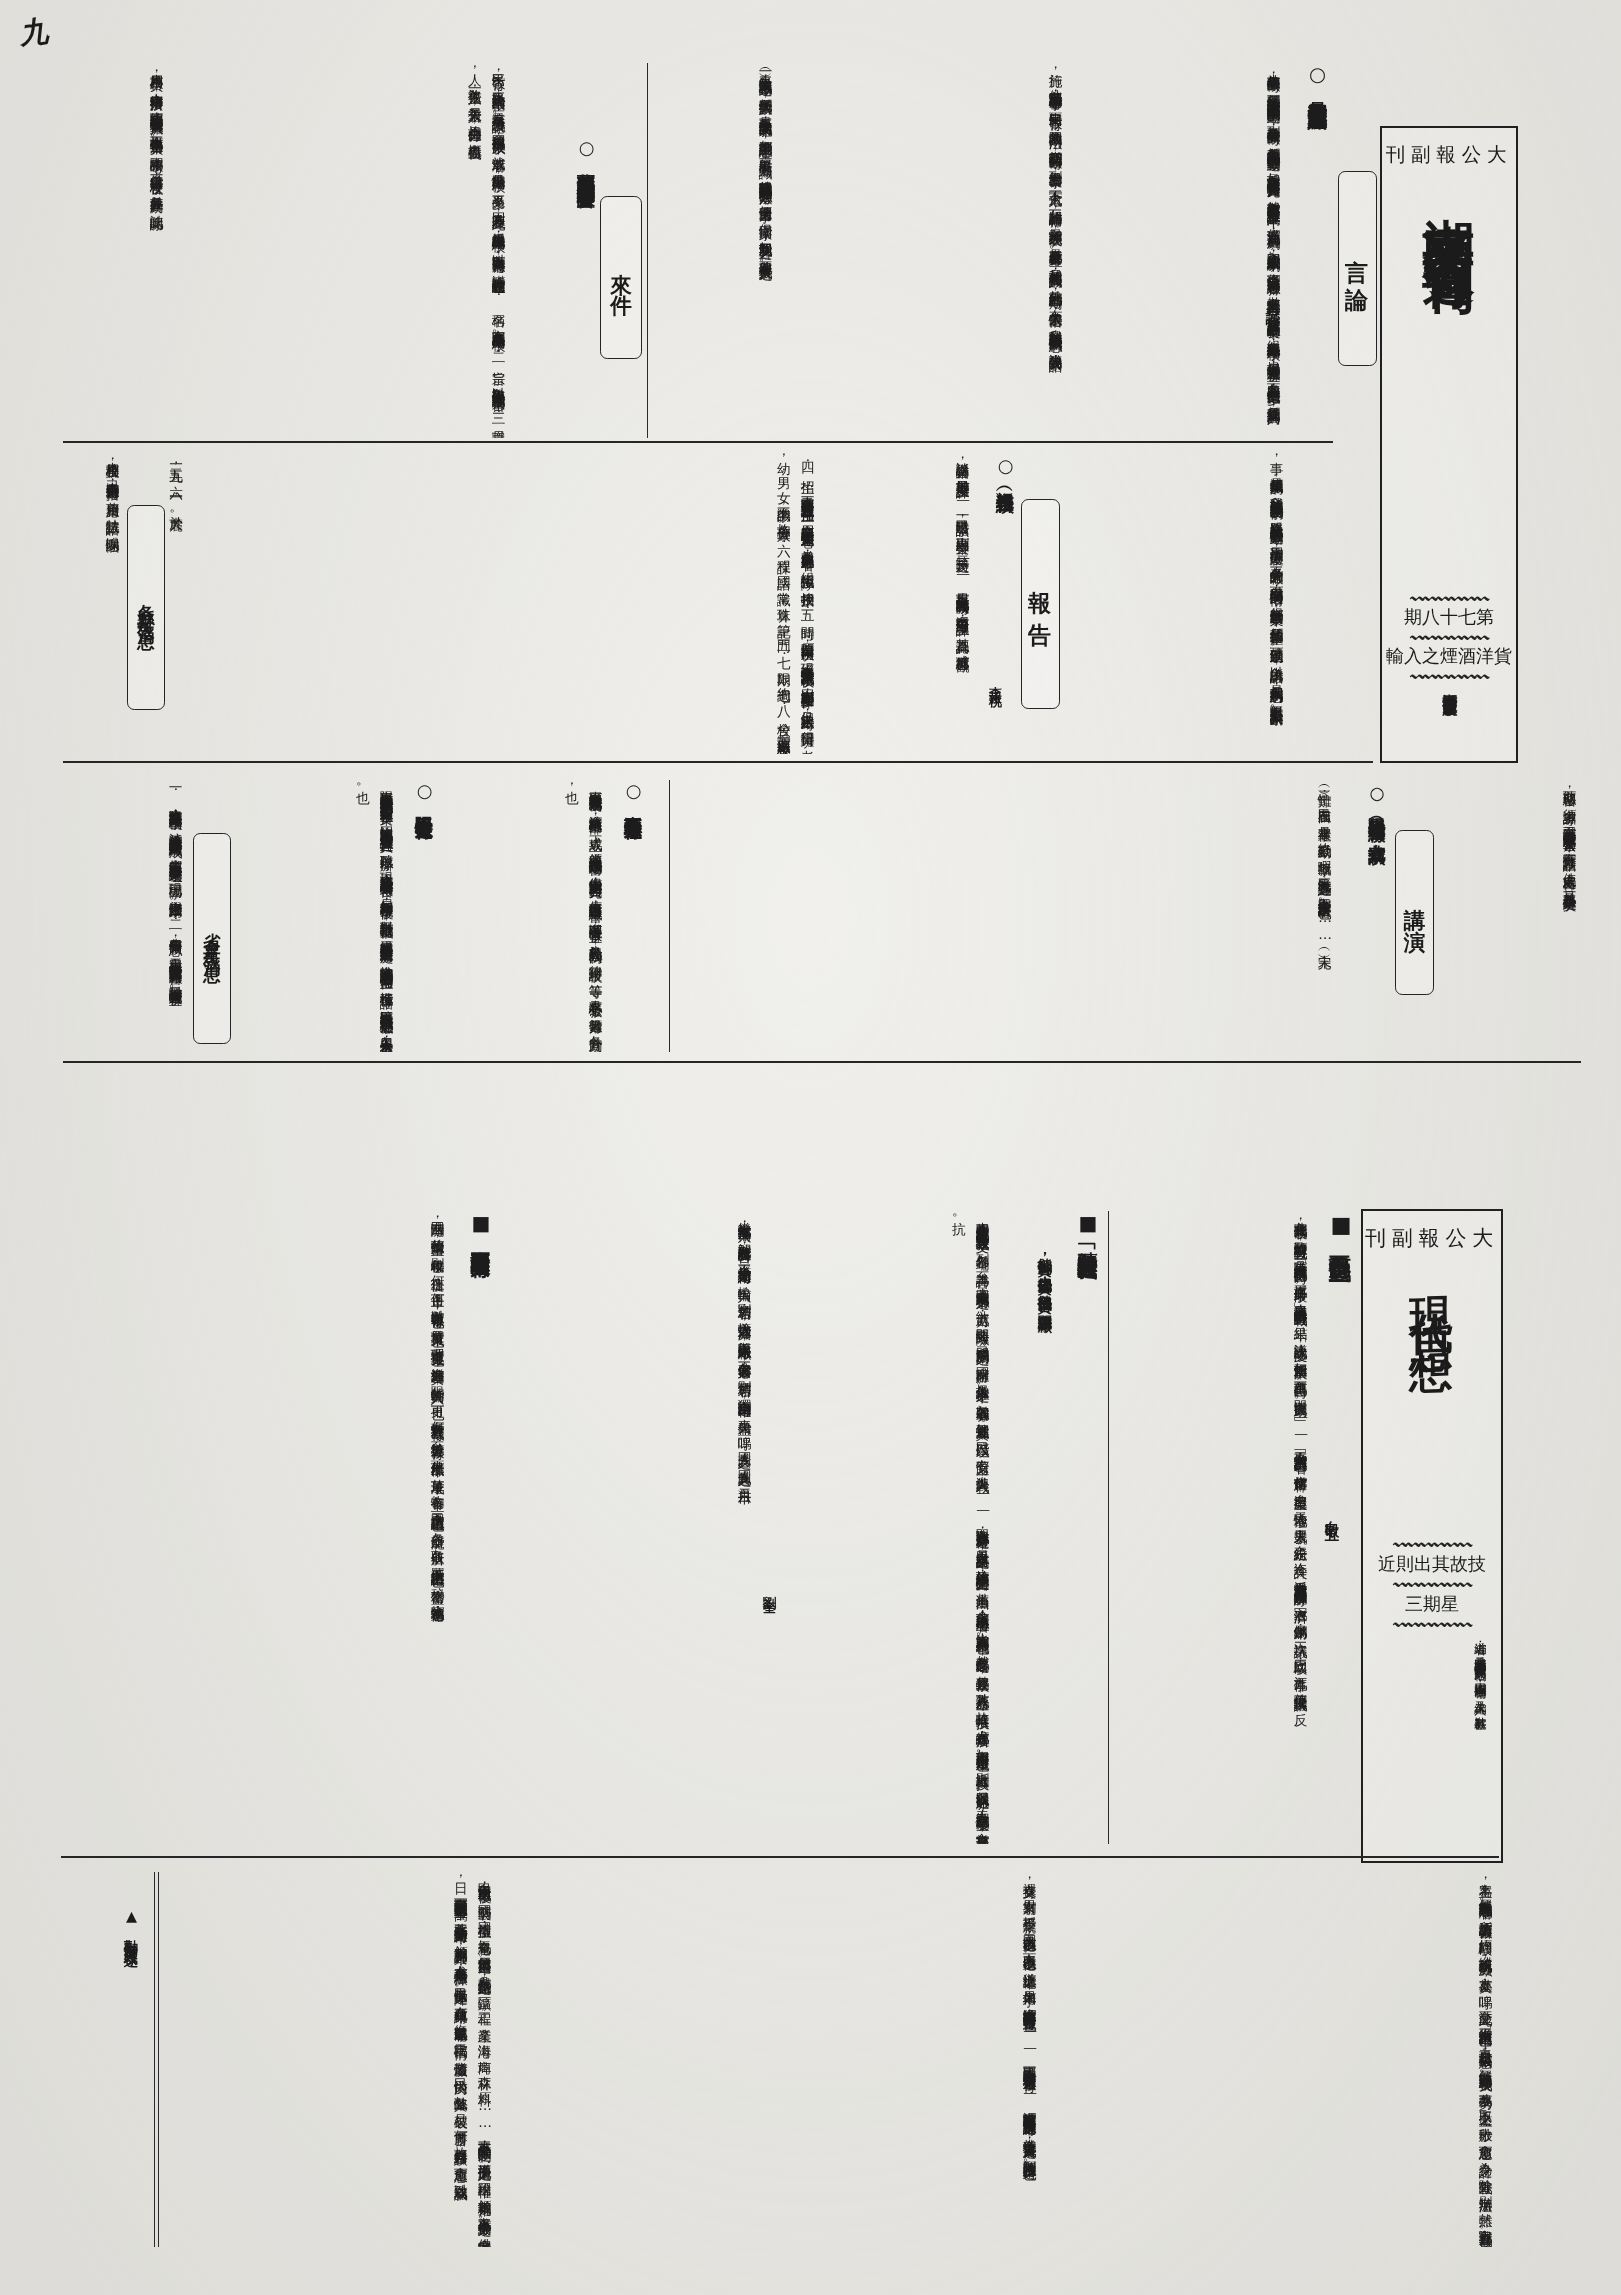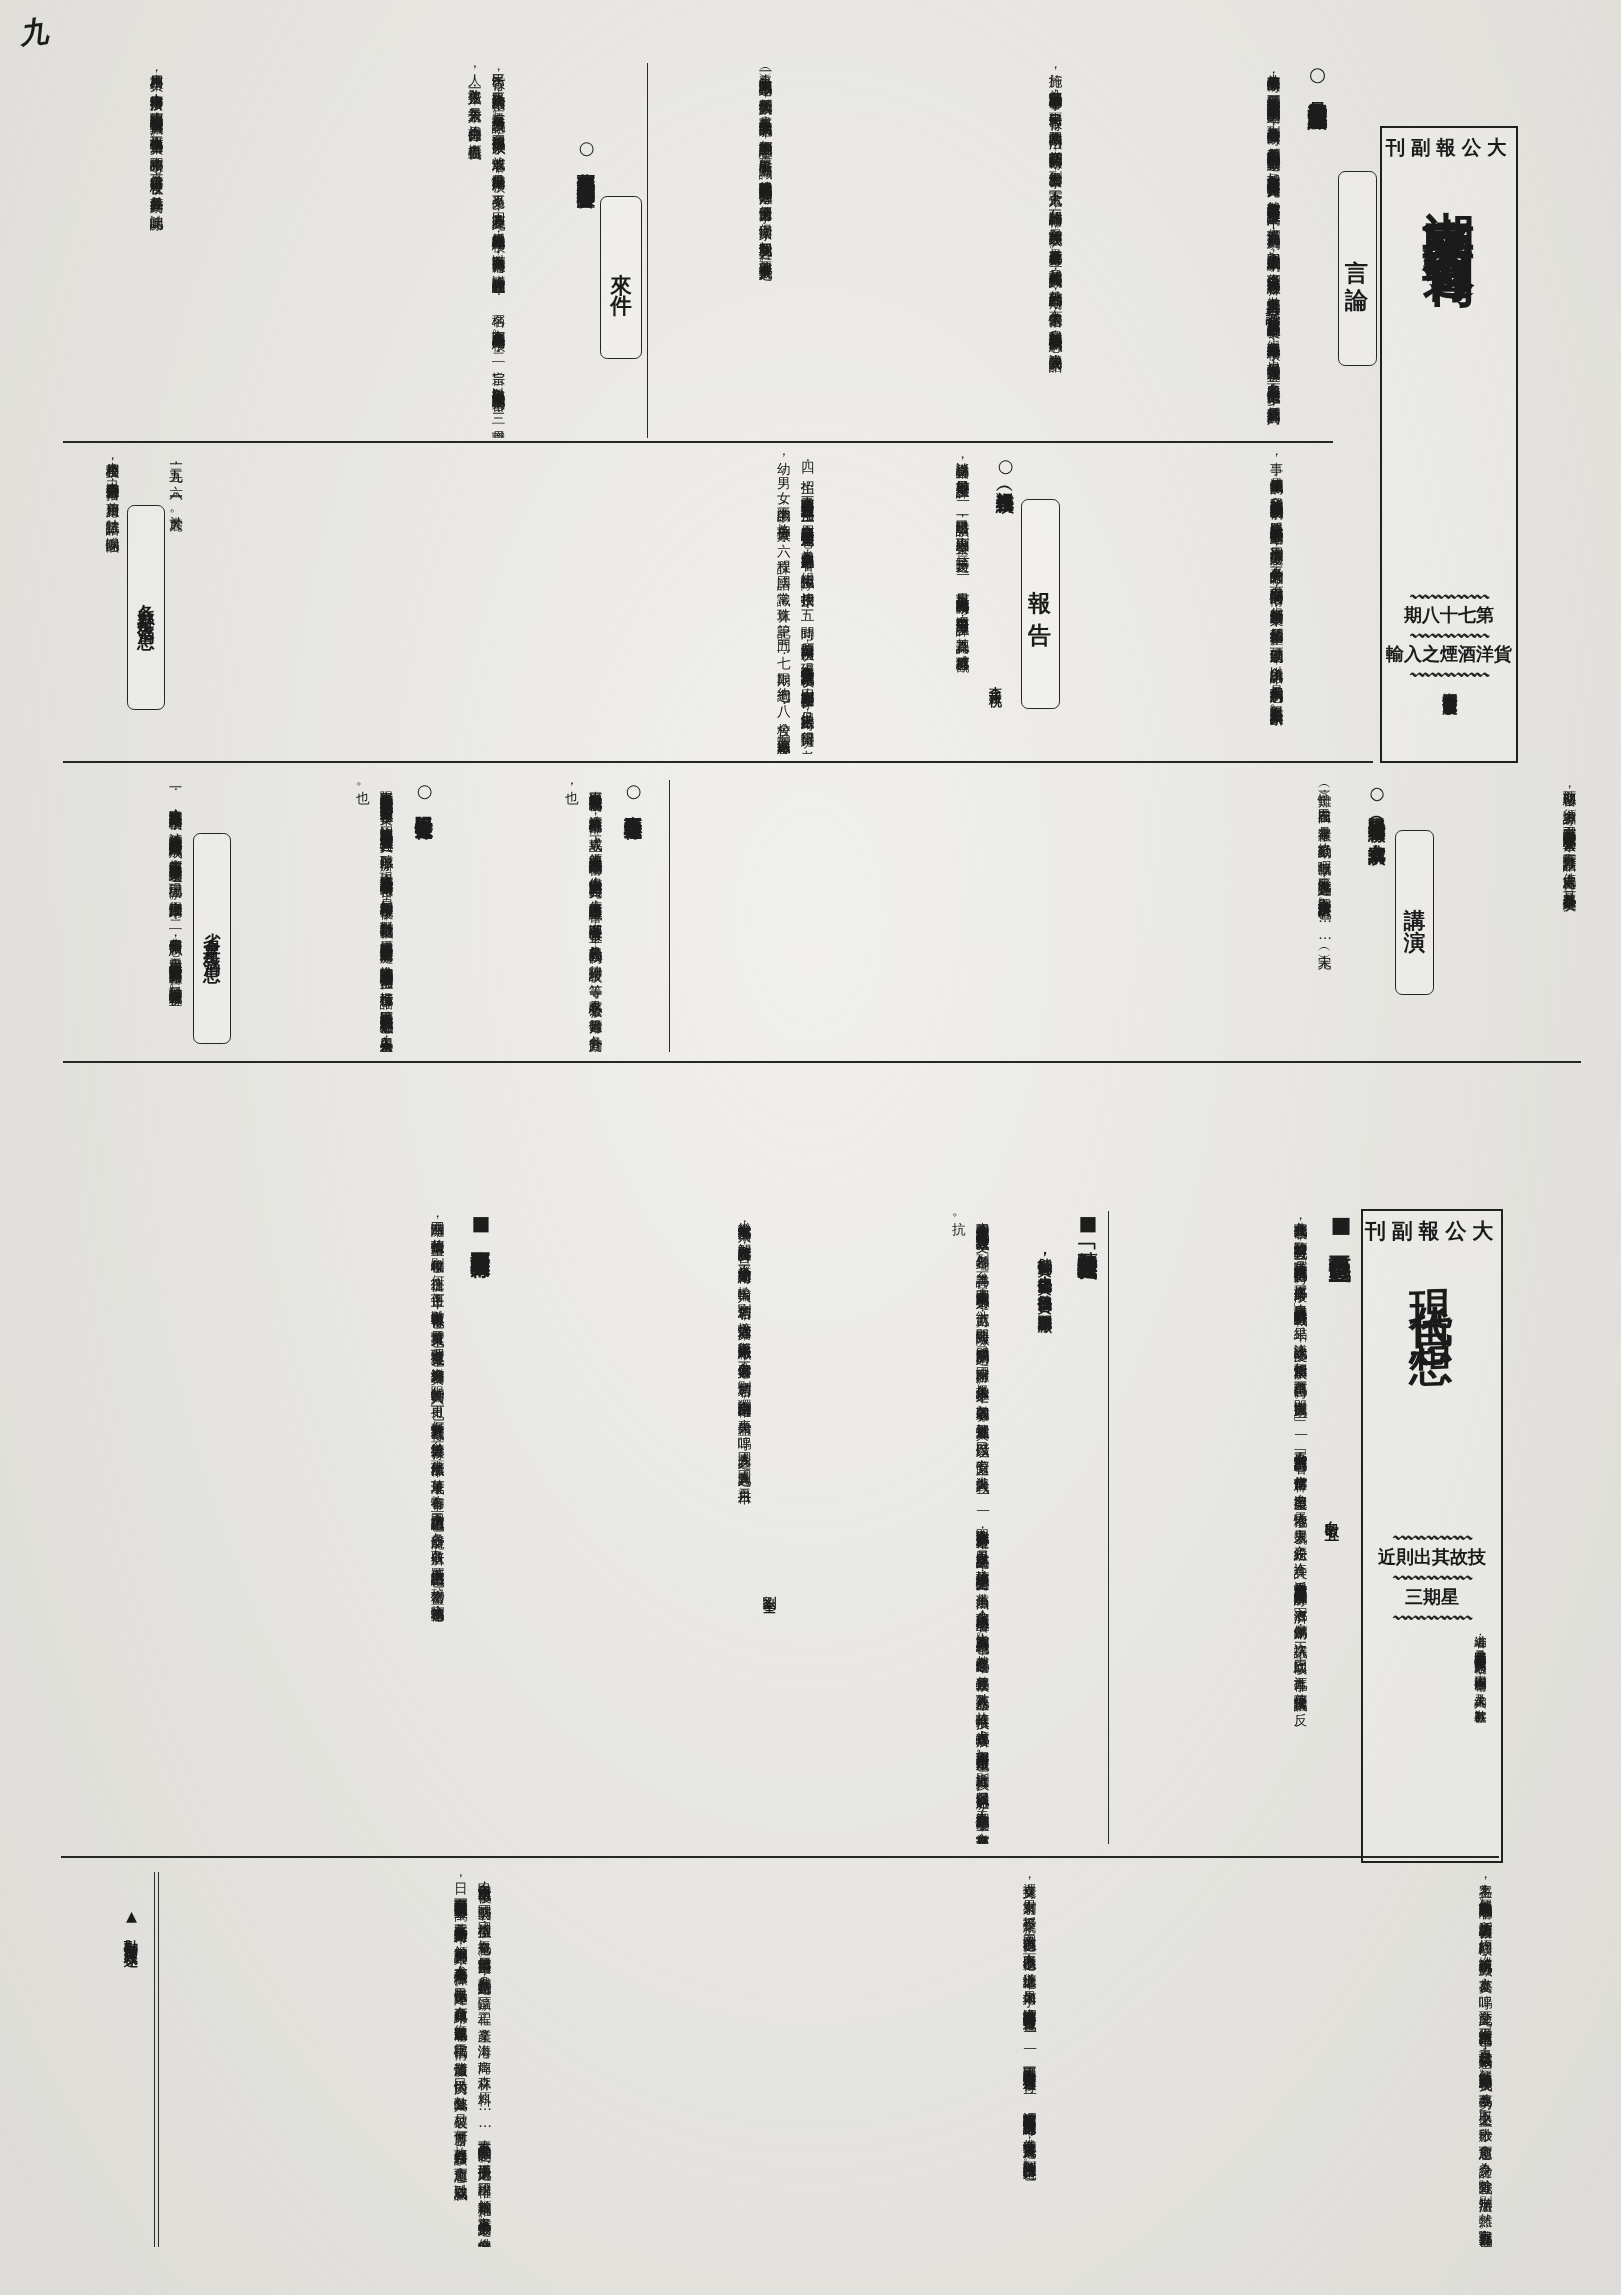--- a/index.html
+++ b/index.html
@@ -37,28 +37,28 @@
     overflow:hidden;
   }
   .hrule{position:absolute;height:2.2px;background:#262626;}
   .vrule{position:absolute;width:1.4px;background:#2a2a2a;}
   .vrule.dbl{border-left:1.4px solid #2a2a2a;border-right:1.4px solid #2a2a2a;width:2.9px;background:transparent;}
   .mast{
     position:absolute;border:2.2px solid #202020;
     display:flex;flex-direction:column;align-items:center;
     background:rgba(255,255,255,0.22);
   }
-  .mast .suppl{font-weight:bold;letter-spacing:5.8px;margin-top:6px;white-space:nowrap;}
+  .mast .suppl{font-weight:normal;letter-spacing:5.8px;margin-top:13px;white-space:nowrap;}
   .mast .bigtitle{
     writing-mode:vertical-rl;text-orientation:upright;
     font-weight:bold;
   }
   .wavy{width:82%;height:16px;overflow:hidden;text-align:center;color:#222;font-size:14.4px;line-height:16px;}
   .wavy::before{content:"〰〰〰〰〰〰";letter-spacing:-1.4px;}
-  .mast .issue{font-weight:bold;white-space:nowrap;}
+  .mast .issue{font-weight:normal;white-space:nowrap;}
   .pagenum{position:absolute;left:19px;top:13px;font-size:29px;font-weight:bold;font-style:italic;transform:rotate(-8deg);}
   .endmark{position:absolute;writing-mode:vertical-rl;text-orientation:upright;font-size:14.4px;font-weight:bold;letter-spacing:2.9px;}
 </style>
 </head>
 <body>
 
 <div class="pagenum">九</div>
 
 <div style="position:absolute;left:0;top:0;width:1622px;height:1124px;">
 

